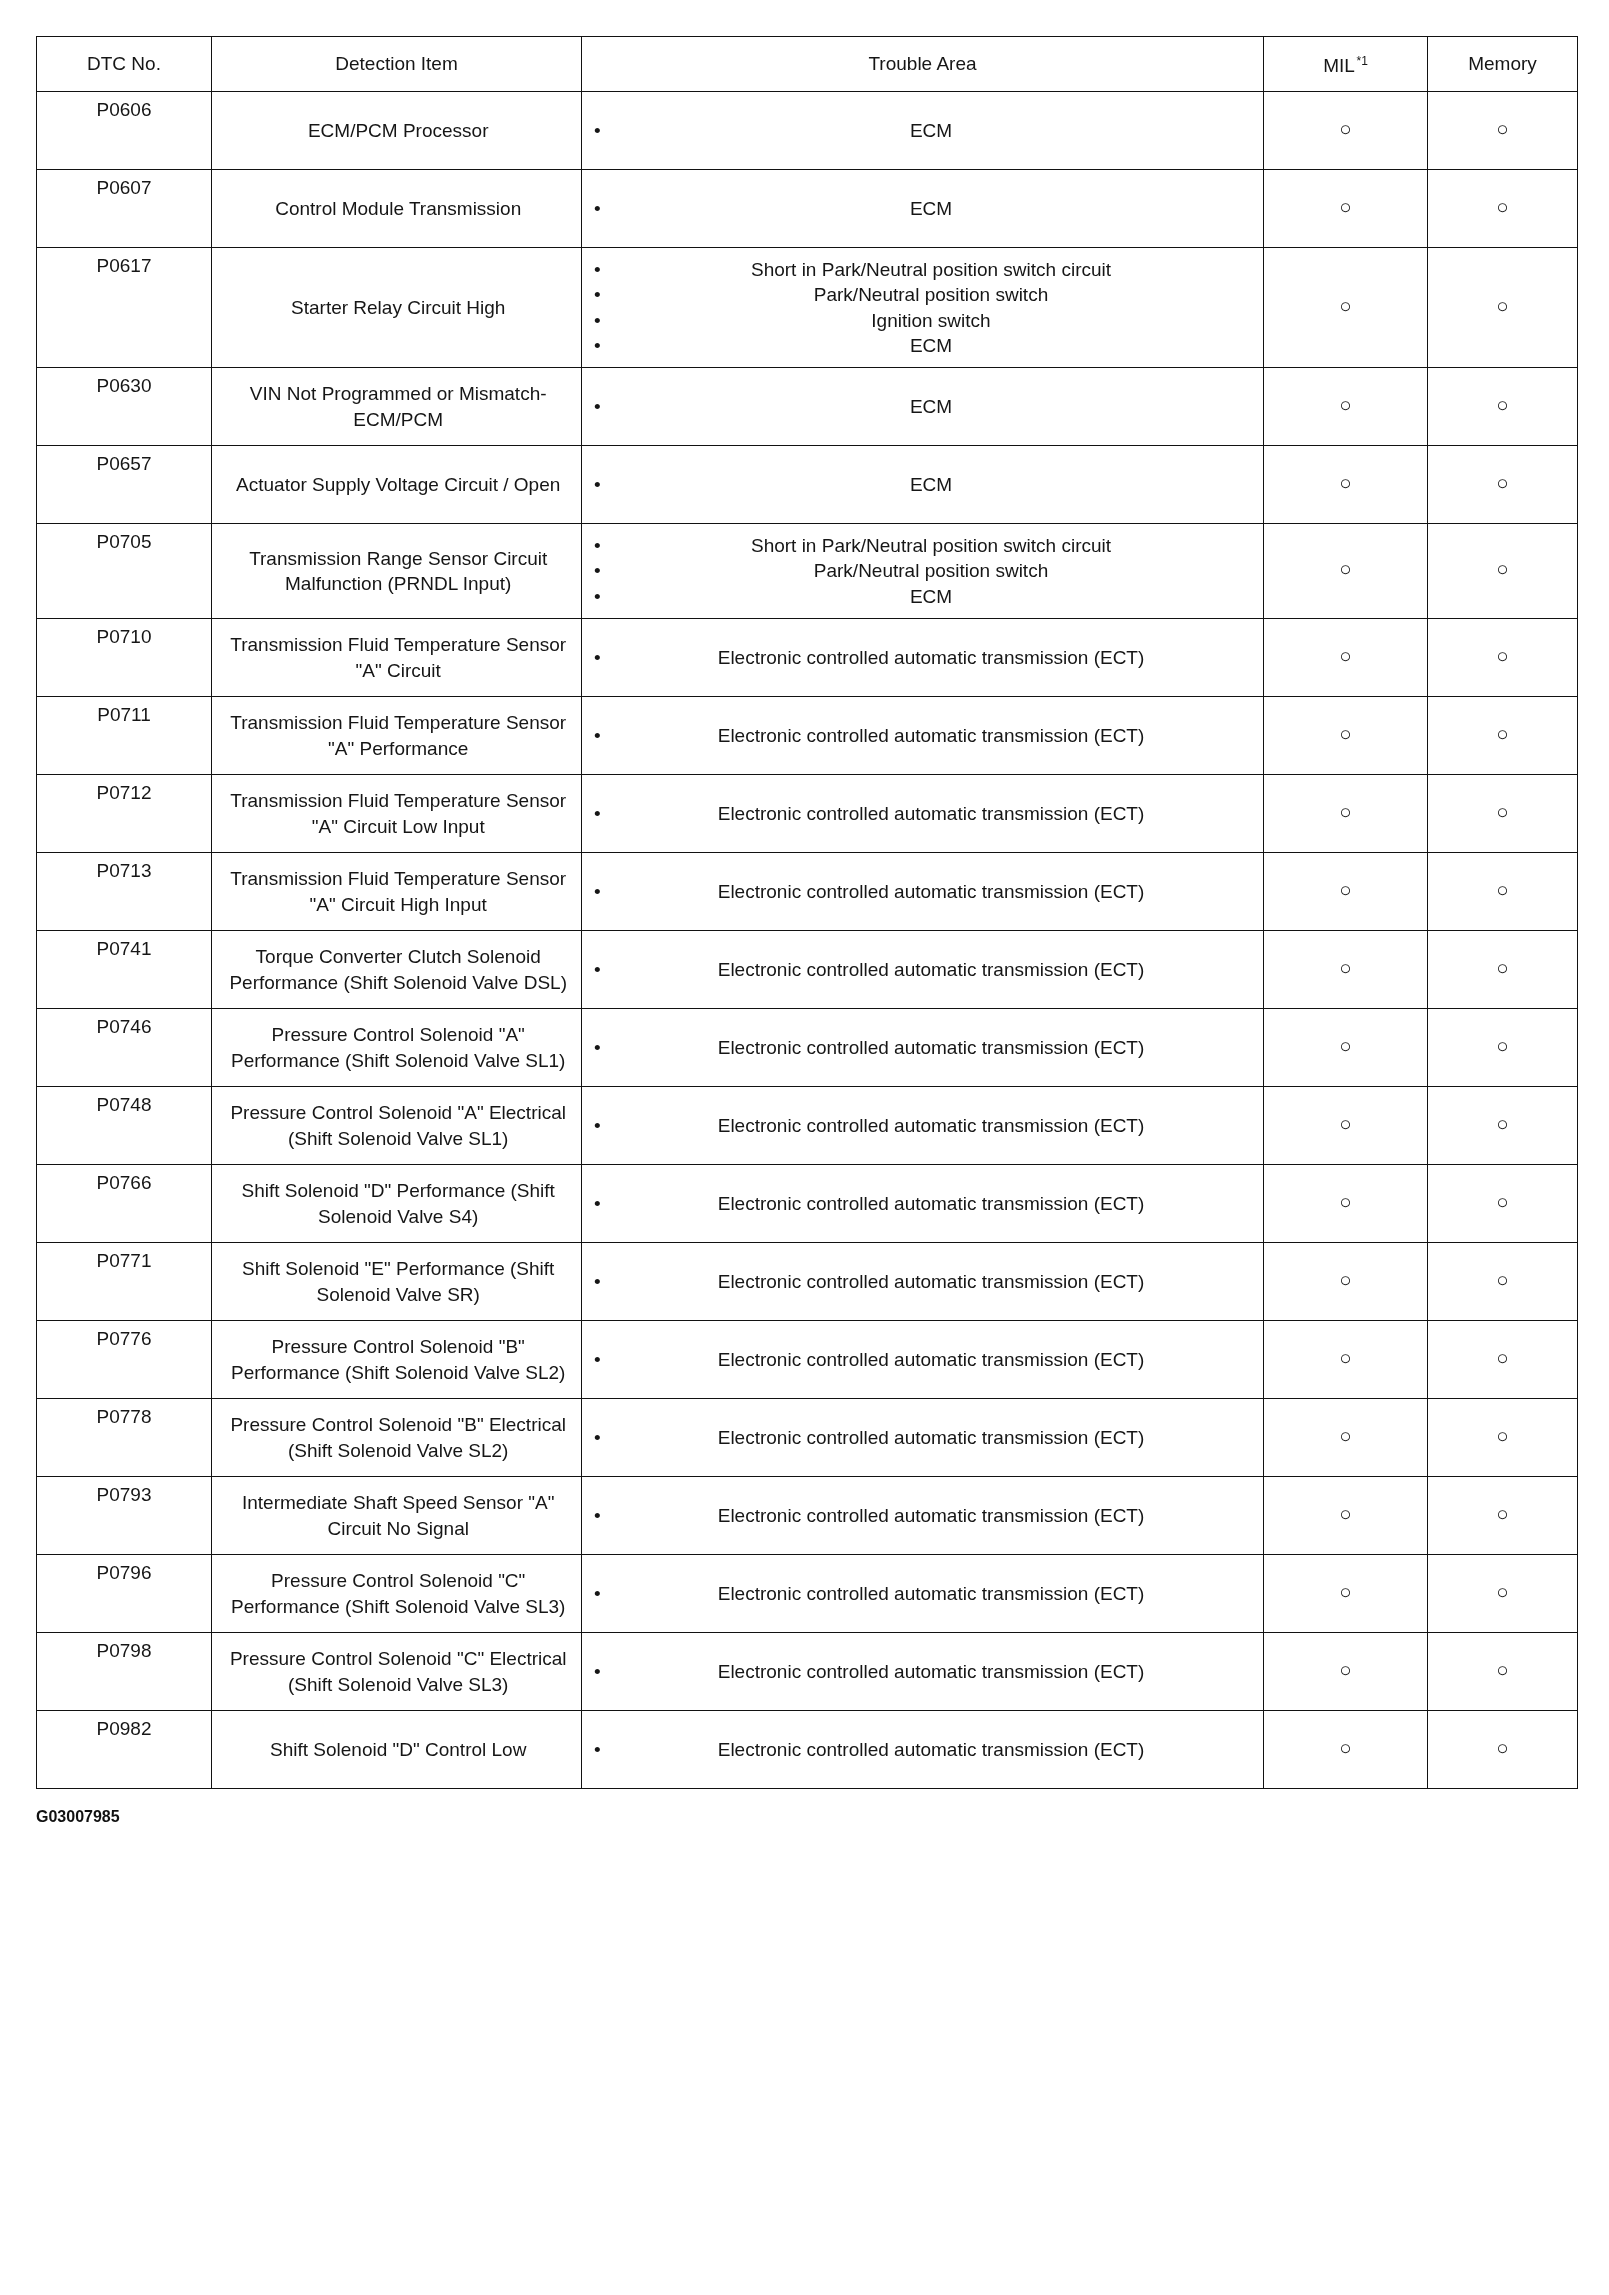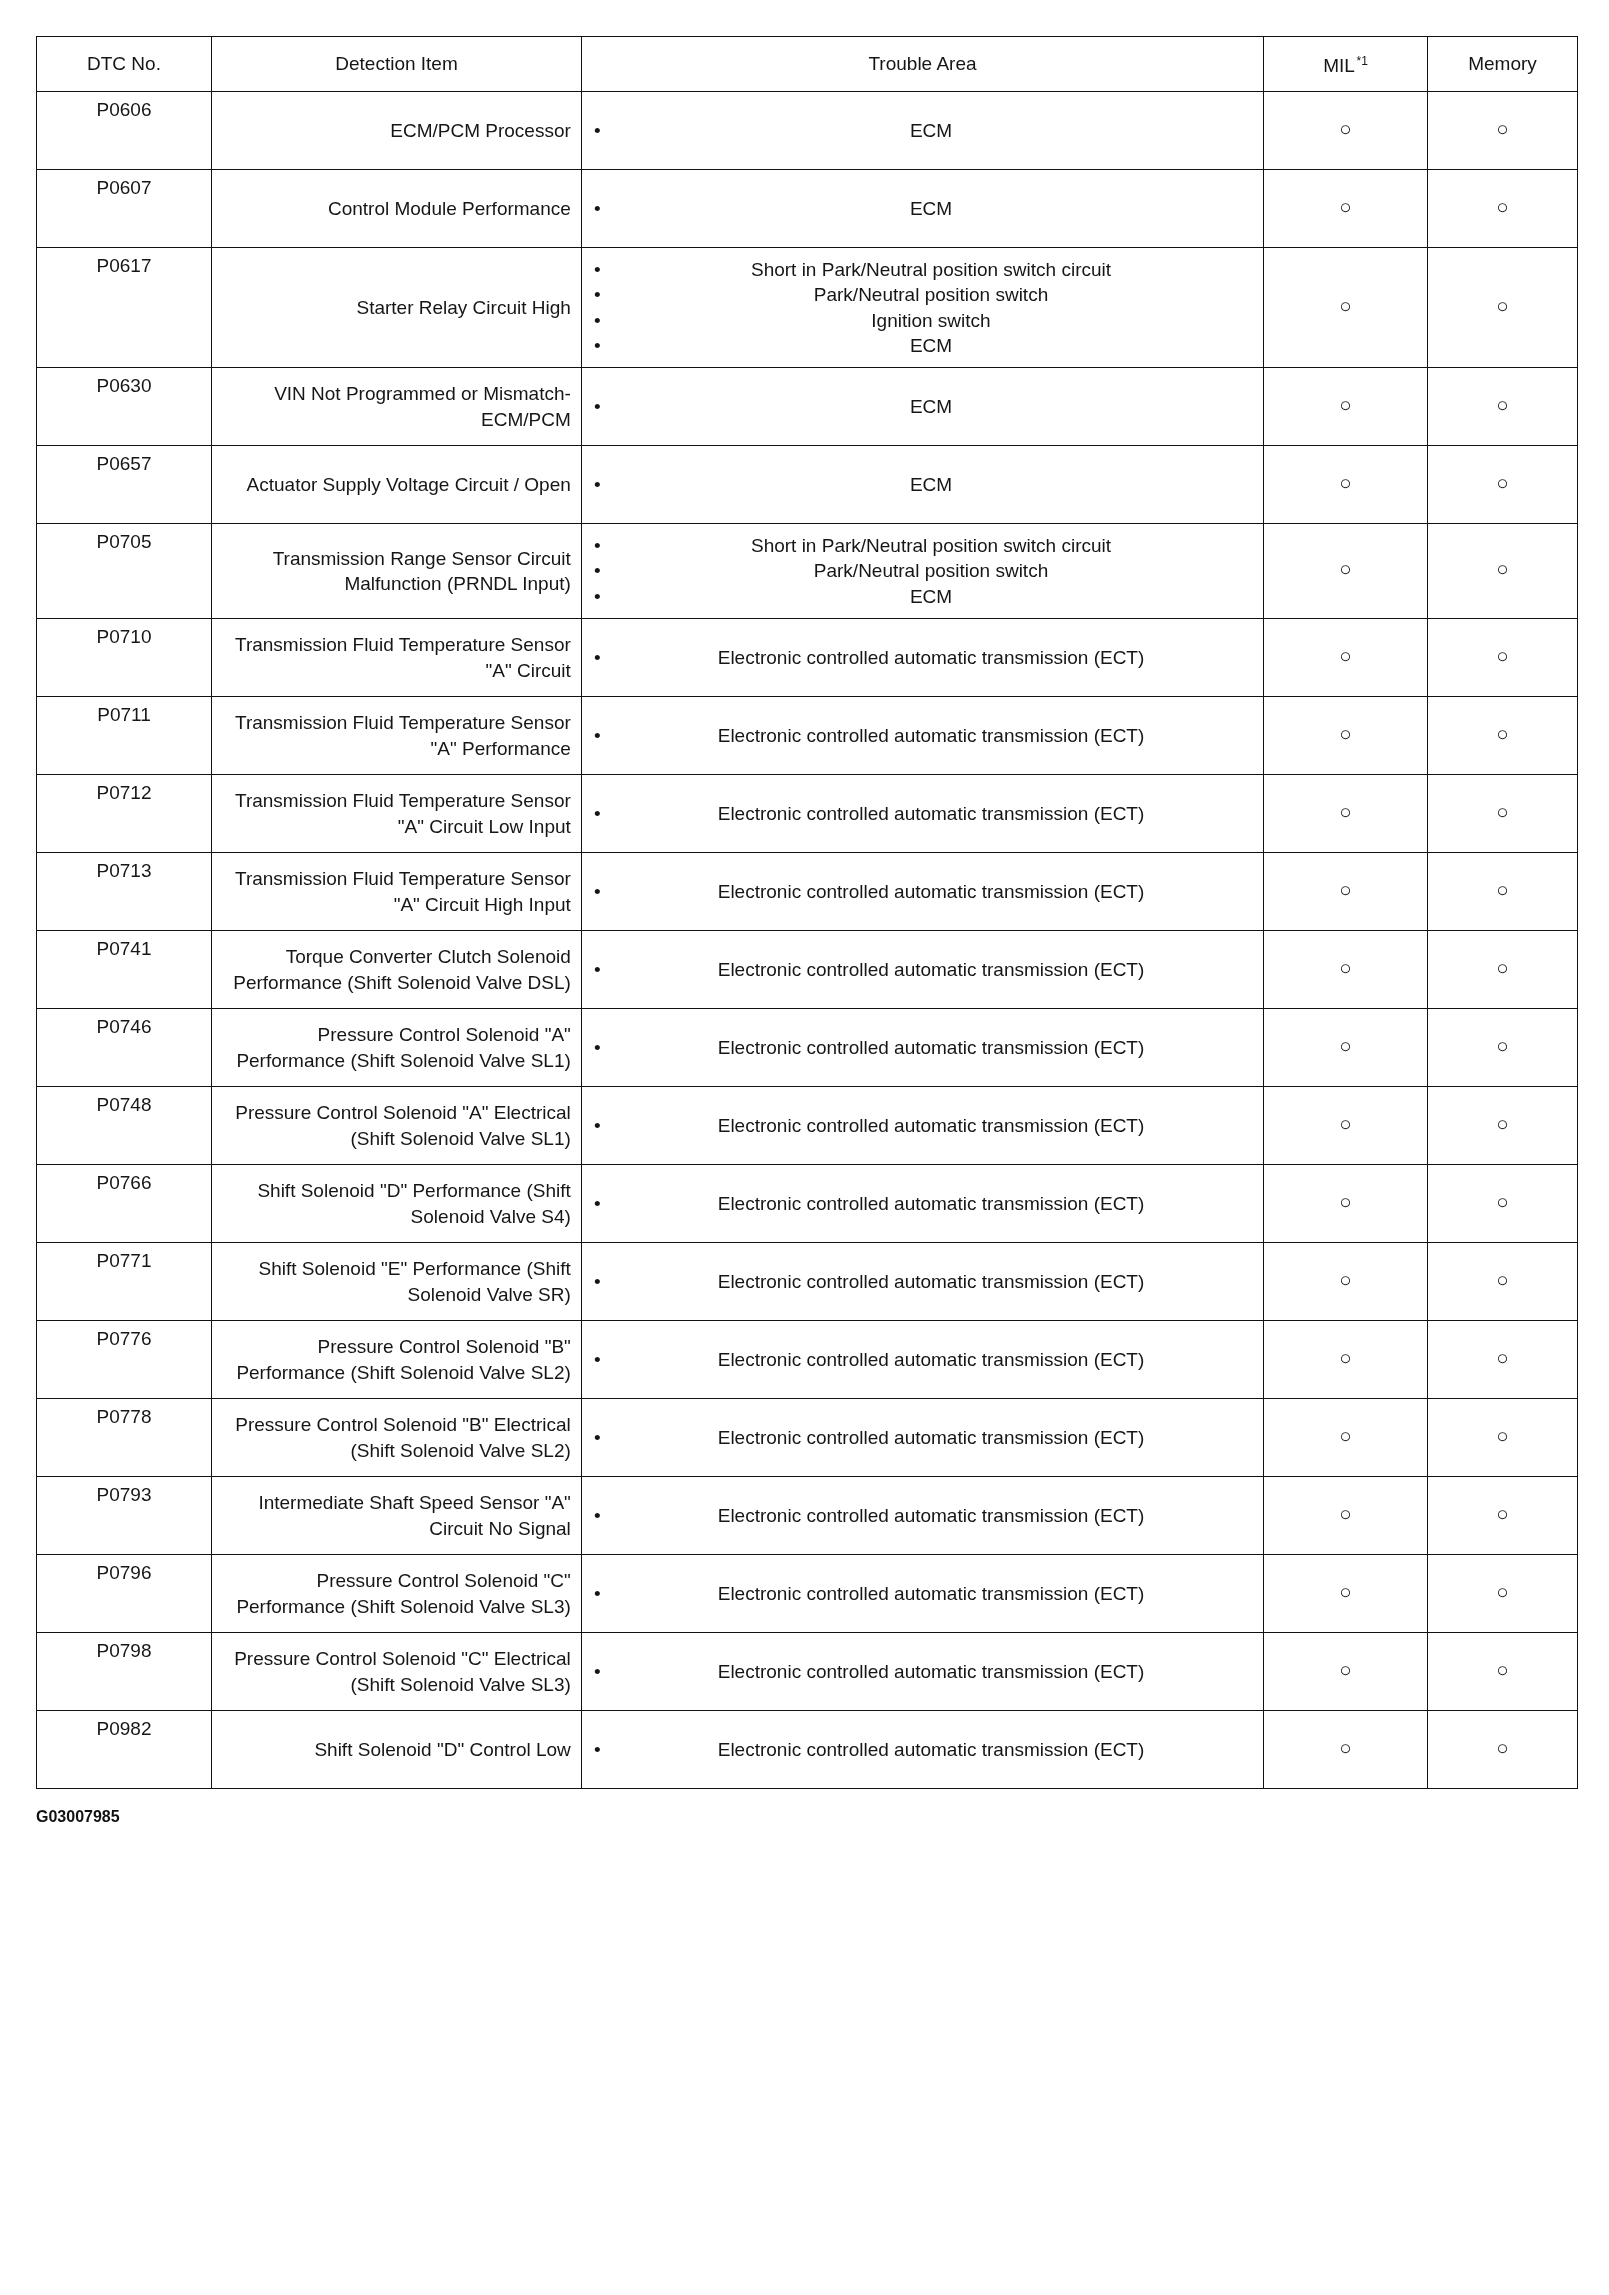--- a/index.html
+++ b/index.html
@@ -40,21 +40,21 @@
   }
   td.cell-dtc {
     vertical-align: top;
     text-align: center;
     padding: 5.1px 5.1px 5.1px 5.1px;
     height: 78px; 
     margin-left: 36px;
   }
   td.cell-detection {
     vertical-align: middle;
-    text-align: right;
+    text-align: center;
     padding: 8.5px 10.2px 8.5px 13.6px;
   }
   td.cell-trouble {
     vertical-align: middle;
     text-align: center;
     padding: 8.5px 10.2px 8.5px 10.2px;
   }
   td.cell-mil, td.cell-memory {
     vertical-align: middle;
     text-align: center;
@@ -110,21 +110,21 @@
         <td class="cell-dtc">P0606</td>
         <td class="cell-detection">ECM/PCM Processor</td>
         <td class="cell-trouble">
           <div class="bullet-line">ECM</div>
         </td>
         <td class="cell-mil"><span class="circle-glyph">○</span></td>
         <td class="cell-memory"><span class="circle-glyph">○</span></td>
       </tr>
       <tr>
         <td class="cell-dtc">P0607</td>
-        <td class="cell-detection">Control Module Performance</td>
+        <td class="cell-detection">Control Module Transmission</td>
         <td class="cell-trouble">
           <div class="bullet-line">ECM</div>
         </td>
         <td class="cell-mil"><span class="circle-glyph">○</span></td>
         <td class="cell-memory"><span class="circle-glyph">○</span></td>
       </tr>
       <tr>
         <td class="cell-dtc">P0617</td>
         <td class="cell-detection">Starter Relay Circuit High</td>
         <td class="cell-trouble">

